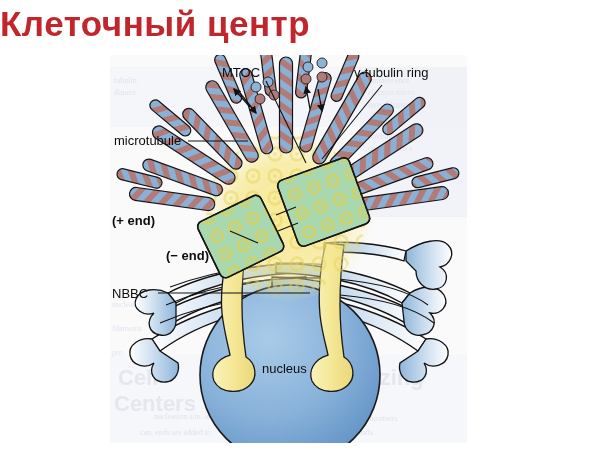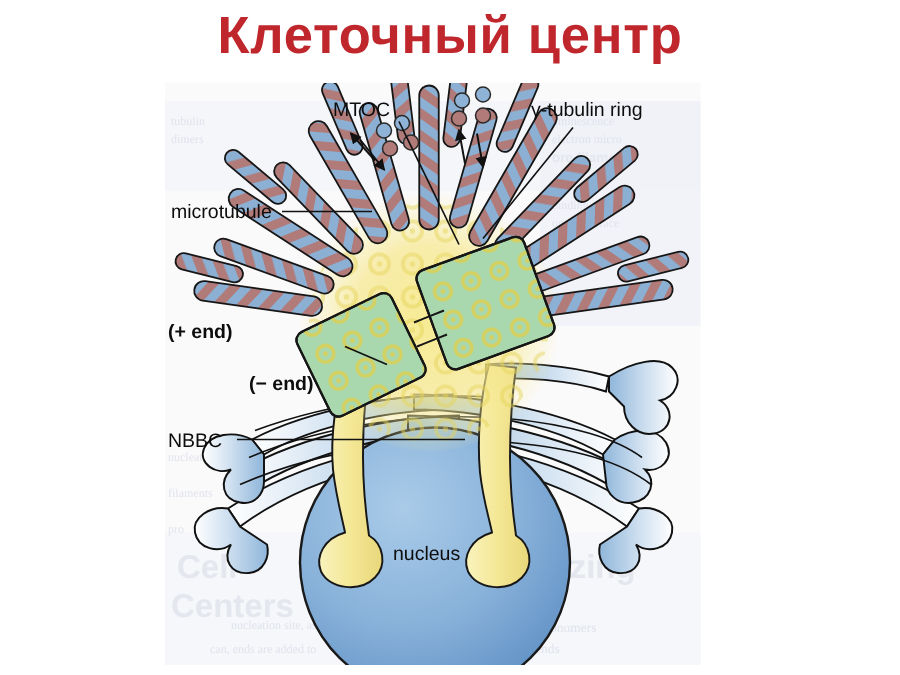--- a/index.html
+++ b/index.html
@@ -6,21 +6,21 @@
   body{
     width:600px;height:450px;
     background:#ffffff;
     font-family:"Liberation Sans", sans-serif;
     overflow:hidden;
     position:relative;
   }
   #page-title{
     position:absolute;
     left:0;top:2px;width:600px;
-    text-align:center;
+    text-align:left;
     font-size:35px;
     font-weight:bold;
     color:#c0272d;
     letter-spacing:0.5px;
     line-height:44px;
     white-space:nowrap;
   }
   #figure-panel{
     position:absolute;
     left:110px;top:55px;

